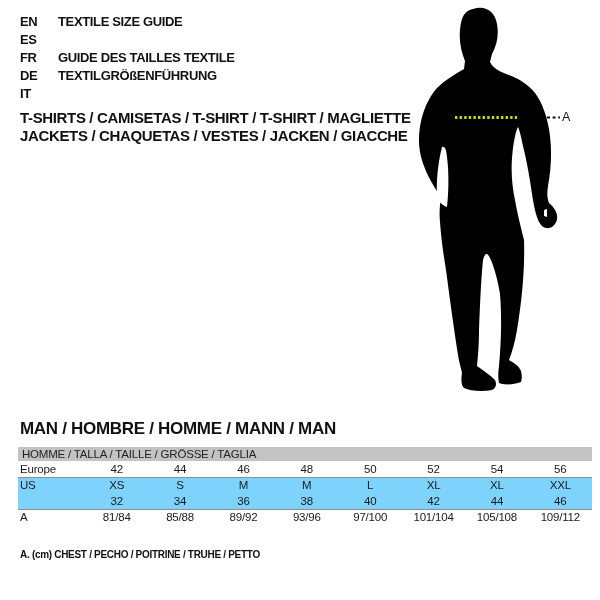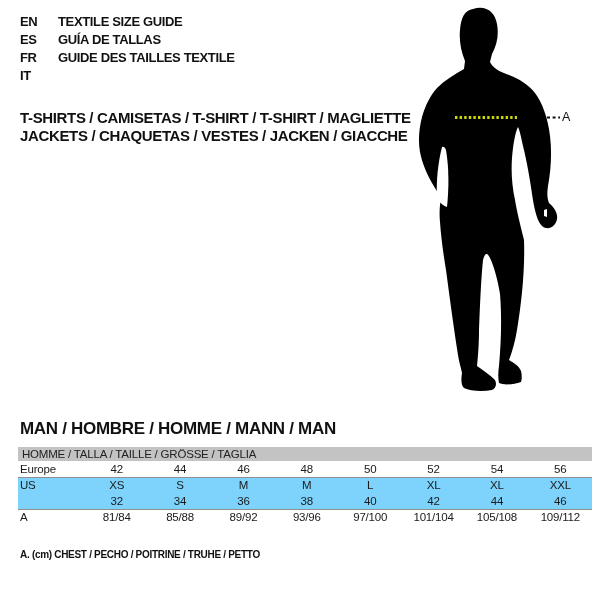--- a/index.html
+++ b/index.html
@@ -54,25 +54,28 @@
 
 <div class="page">
 
   <div class="lang-list">
     <div class="lang-row">
       <span class="lang-code">EN</span>
       <span class="lang-label">TEXTILE SIZE GUIDE</span>
     </div>
     <div class="lang-row">
       <span class="lang-code">ES</span>
-      <span class="lang-label">GUÍA DE TALLAS</span>
     </div>
     <div class="lang-row">
       <span class="lang-code">FR</span>
       <span class="lang-label">GUIDE DES TAILLES TEXTILE</span>
+    </div>
+    <div class="lang-row">
+      <span class="lang-code">DE</span>
+      <span class="lang-label">TEXTILGRÖßENFÜHRUNG</span>
     </div>
     <div class="lang-row">
       <span class="lang-code">IT</span>
     </div>
   </div>
 
   <div class="cat-lines">
     <div class="cat-line">T-SHIRTS / CAMISETAS / T-SHIRT / T-SHIRT / MAGLIETTE</div>
     <div class="cat-line">JACKETS / CHAQUETAS / VESTES / JACKEN / GIACCHE</div>
   </div>

